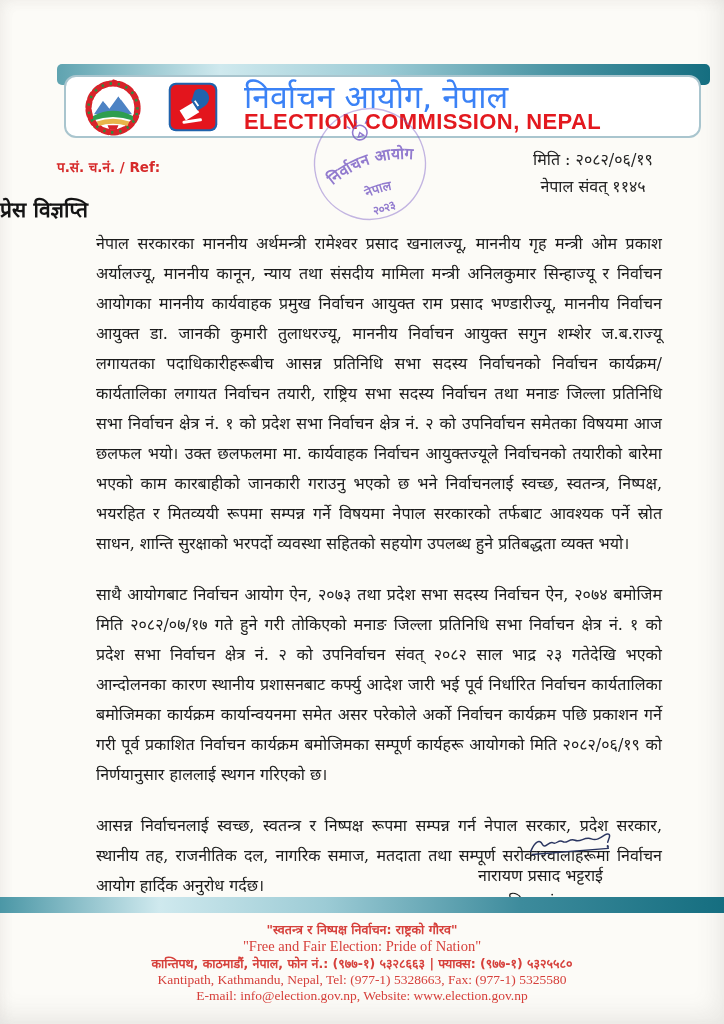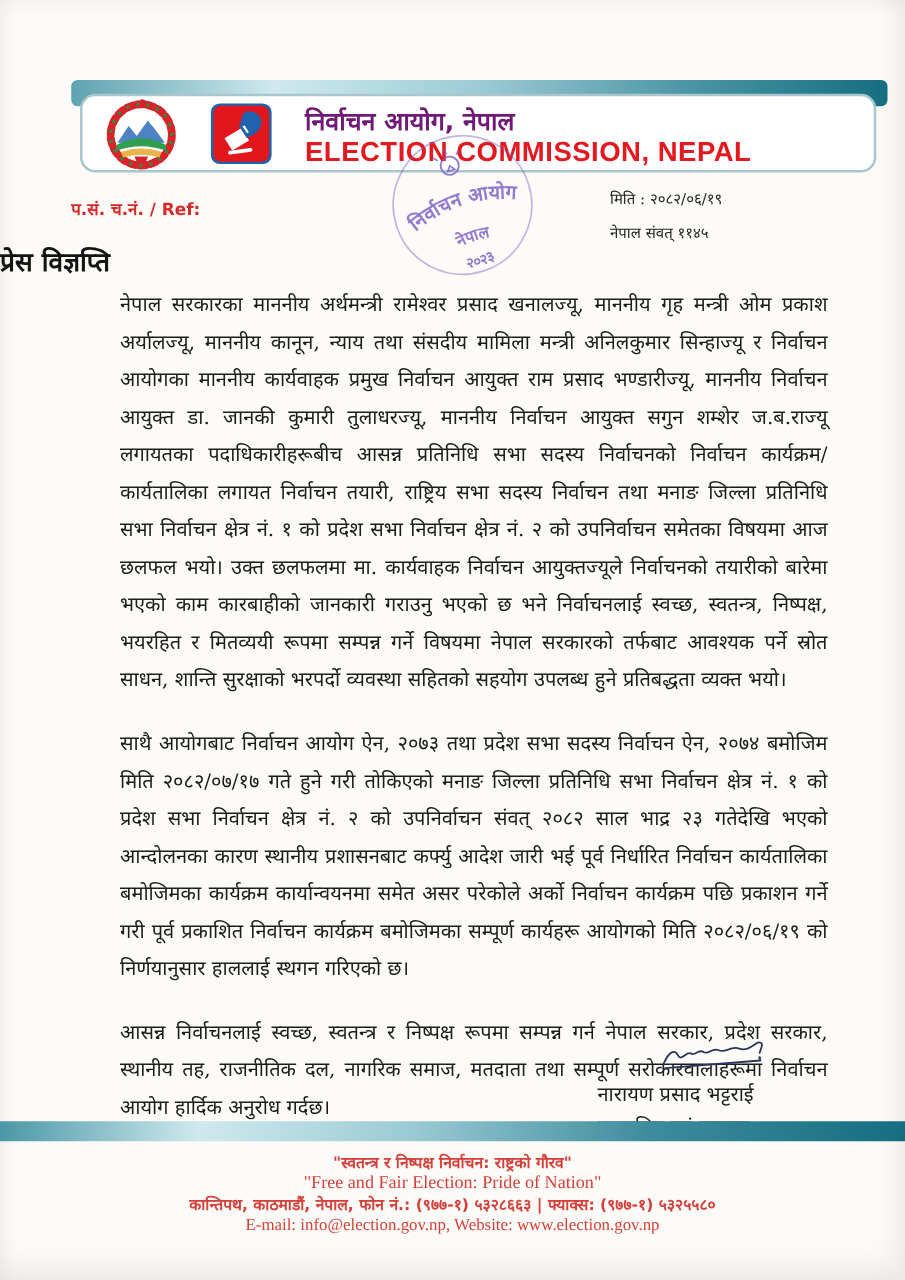--- a/index.html
+++ b/index.html
@@ -28,35 +28,35 @@
     border:2px solid #a9c5ce;
     border-radius:12px;
     display:flex; align-items:center;
     padding:0 14px 0 18px;
     z-index:2;
   }
   .banner .emblem { width:58px; height:58px; flex:0 0 auto; margin-right:26px; }
   .banner .eclogo { width:50px; height:50px; flex:0 0 auto; margin-right:26px; }
   .org-names { display:flex; flex-direction:column; justify-content:center; }
   .org-nep {
-    color:#701a75; font-weight:bold; font-size:20px; line-height:30px;
+    color:#3b82f6; font-weight:normal; font-size:32px; line-height:30px;
     font-family:"DejaVu Sans","Liberation Sans",sans-serif;
   }
   .org-eng {
     color:#e3191f; font-weight:bold; font-size:22px; line-height:20px;
     letter-spacing:.4px;
     font-family:"Liberation Sans","DejaVu Sans",sans-serif;
   }
   .ref {
     position:absolute; left:57px; top:158px;
     color:#d62a2a; font-weight:bold; font-size:13.5px;
   }
   .dates {
     position:absolute; right:26px; top:146px; width:210px;
-    color:#232323; font-size:12px; line-height:27px;
+    text-align:center; color:#232323; font-size:16px; line-height:27px;
     font-family:"DejaVu Serif","Liberation Serif",serif;
   }
   .stamp {
     position:absolute; left:302px; top:96px; width:136px; height:136px;
     z-index:3; opacity:.82; transform:rotate(-18deg);
     pointer-events:none;
   }
   
   .doc-title {
     position:absolute; top:195px; left:0; right:0;
@@ -178,16 +178,17 @@
     </svg>
     <div class="name">नारायण प्रसाद भट्टराई</div>
     <div class="desig">सहसचिव एवं प्रवक्ता</div>
   </div>
 
   <div class="bottom-bar"></div>
   <div class="footer">
     <div class="f-nep-slogan">"स्वतन्त्र र निष्पक्ष निर्वाचन: राष्ट्रको गौरव"</div>
     <div class="f-eng-slogan">"Free and Fair Election: Pride of Nation"</div>
     <div class="f-nep-addr">कान्तिपथ, काठमाडौं, नेपाल, फोन नं.: (९७७-१) ५३२८६६३ | फ्याक्स: (९७७-१) ५३२५५८०</div>
+    <div class="f-eng-addr">Kantipath, Kathmandu, Nepal, Tel: (977-1) 5328663, Fax: (977-1) 5325580</div>
     <div class="f-contact">E-mail: info@election.gov.np, Website: www.election.gov.np</div>
   </div>
 
 </div>
 
 </body></html>

